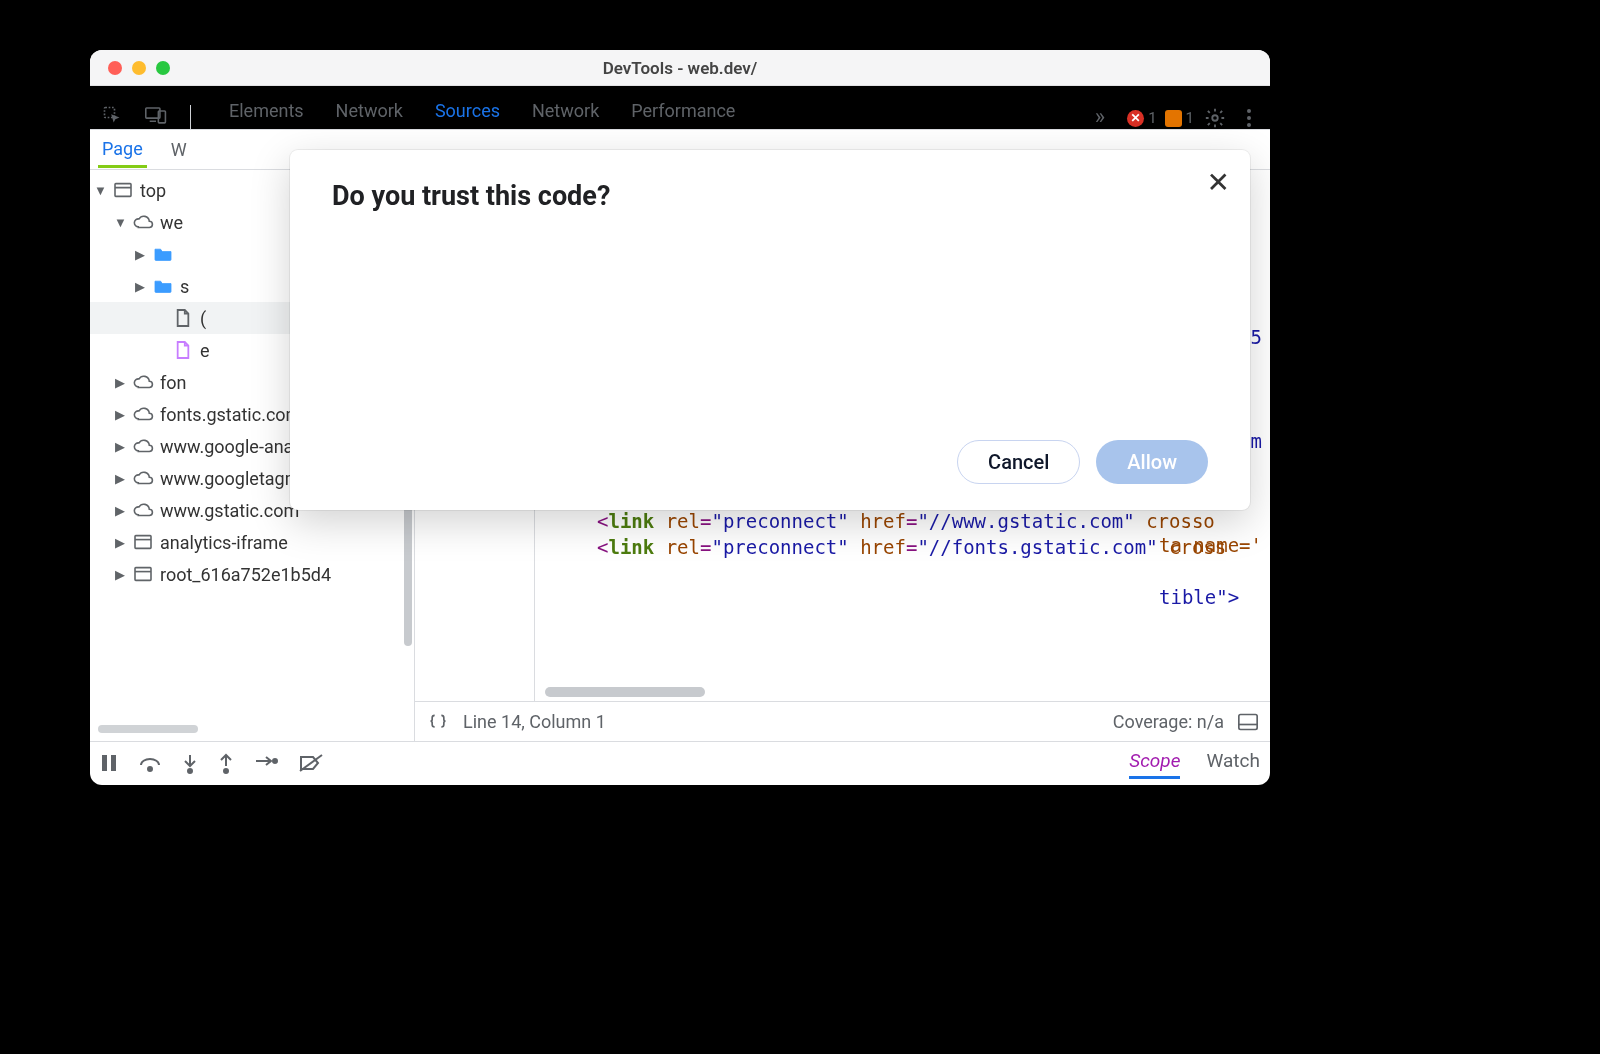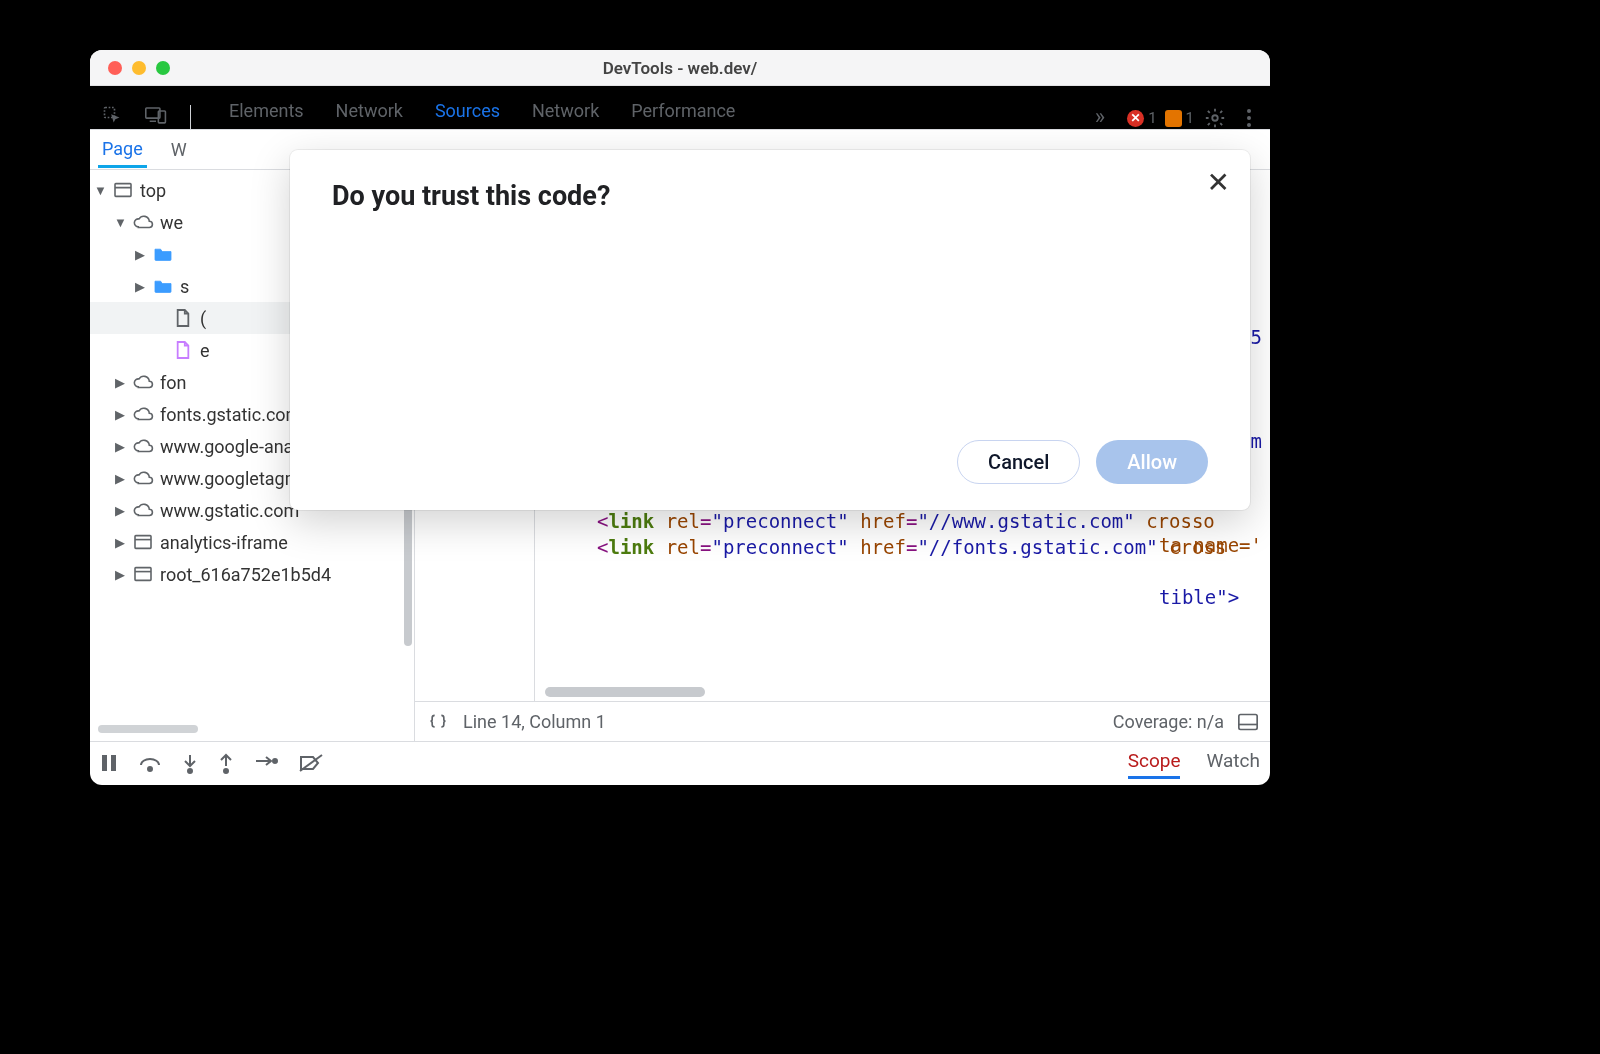--- a/index.html
+++ b/index.html
@@ -73,21 +73,21 @@
   .secondary {
     height: 40px;
     border-bottom: 1px solid #dadce0;
     display:flex; align-items:center;
     padding-left: 8px;
     gap: 20px;
     color:#5f6368;
     flex: 0 0 auto;
   }
   .secondary .stab { font-size: 18px; padding: 6px 4px; }
-  .secondary .stab.active { color:#1a73e8; border-bottom:3px solid #0ea5e9; }
+  .secondary .stab.active { color:#1a73e8; border-bottom:3px solid #84cc16; }
 
   
   .main { flex:1; display:flex; min-height:0; }
   .sidebar {
     width: 325px;
     border-right: 1px solid #dadce0;
     position:relative;
     background:#fff;
     font-size: 18px;
     overflow:hidden;
@@ -135,21 +135,21 @@
   
   .dbgbar {
     height:44px; border-top:1px solid #dadce0;
     display:flex; align-items:center;
     padding: 0 10px;
     color:#5f6368;
     flex:0 0 auto;
   }
   .dbgbar .dbg-left { display:flex; gap:20px; }
   .dbgbar .dbg-right { margin-left:auto; display:flex; gap:26px; font-size:19px; }
-  .dbgbar .dtab.active { color:#b91c1c; border-bottom:3px solid #1a73e8; padding-bottom:4px; }
+  .dbgbar .dtab.active { color:#a21caf; border-bottom:3px solid #1a73e8; padding-bottom:4px;font-style:italic; }
 
   
   .dialog {
     position: absolute;
     left: 200px; top: 100px;
     width: 960px; height: 360px;
     background: #fff;
     border-radius: 8px;
     box-shadow: 0 12px 40px rgba(0,0,0,0.18), 0 0 0 1px rgba(0,0,0,0.06);
     padding: 30px 42px 26px 42px;

